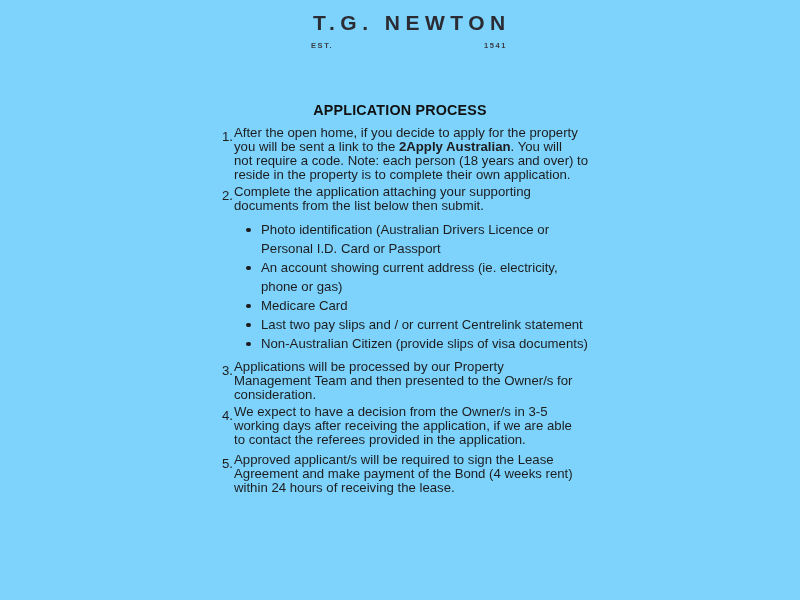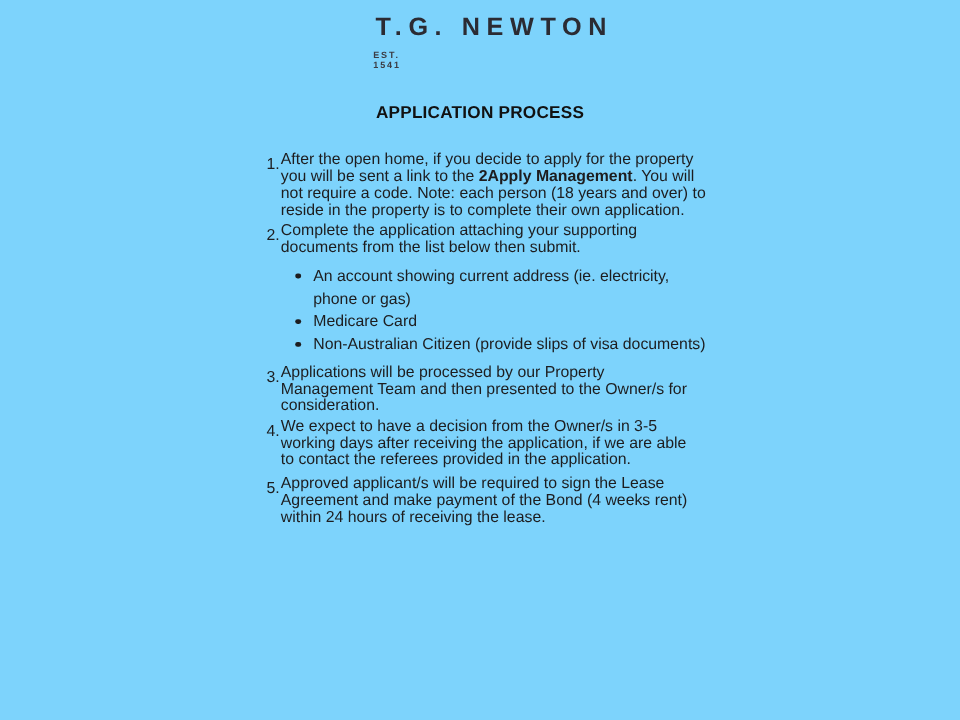--- a/index.html
+++ b/index.html
@@ -37,30 +37,29 @@
   }
   .brand-sub {
     display: flex;
     justify-content: space-between;
     margin-top: 7px;
     padding: 0 1px;
     font-size: 7.5px;
     font-weight: 600;
     letter-spacing: 1.6px;
     color: #3c3c44;
-    flex-direction: column;
   }
 
   
   .doc-title {
     position: absolute;
     top: 86px;
     left: 0;
     right: 0;
-    margin: 0;
+    margin: 16px;
     text-align: center;
     font-size: 14.3px;
     font-weight: 700;
     letter-spacing: 0.2px;
     color: #111111;
     line-height: 16px;
   }
 
   
   .process-list {
@@ -125,39 +124,48 @@
     </div>
   </header>
 
   <h1 class="doc-title">APPLICATION PROCESS</h1>
 
   <ol class="process-list">
       <li class="item">
         <span class="num">1.</span>
         <div class="item-body">
           <p class="para"><span>After the open home, if you decide to apply for the property
-you will be sent a link to the </span><span class="bold">2Apply Management</span><span>. You will
+you will be sent a link to the </span><span class="bold">2Apply Australian</span><span>. You will
 not require a code. Note: each person (18 years and over) to
 reside in the property is to complete their own application.</span></p>
         </div>
       </li>
       <li class="item">
         <span class="num">2.</span>
         <div class="item-body">
           <p class="para"><span>Complete the application attaching your supporting
 documents from the list below then submit.</span></p>
           <ul class="bullets">
             <li>
               <span class="dot"></span>
+              <span class="btxt">Photo identification (Australian Drivers Licence or
+Personal I.D. Card or Passport</span>
+            </li>
+            <li>
+              <span class="dot"></span>
               <span class="btxt">An account showing current address (ie. electricity,
 phone or gas)</span>
             </li>
             <li>
               <span class="dot"></span>
               <span class="btxt">Medicare Card</span>
+            </li>
+            <li>
+              <span class="dot"></span>
+              <span class="btxt">Last two pay slips and / or current Centrelink statement</span>
             </li>
             <li>
               <span class="dot"></span>
               <span class="btxt">Non-Australian Citizen (provide slips of visa documents)</span>
             </li>
           </ul>
         </div>
       </li>
       <li class="item">
         <span class="num">3.</span>

